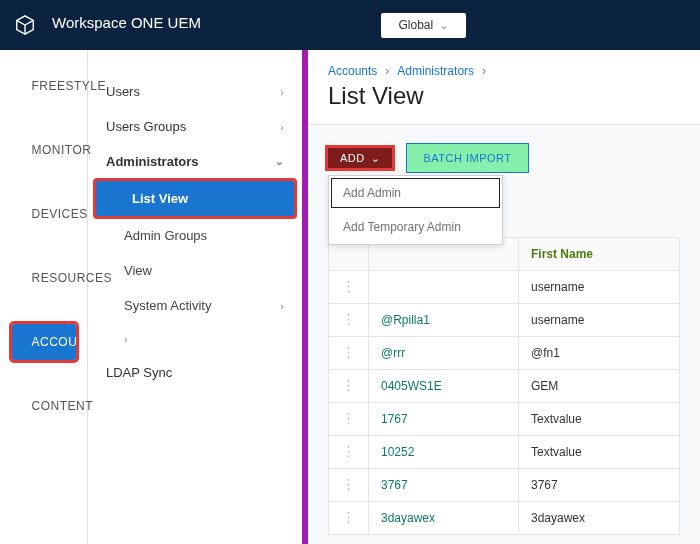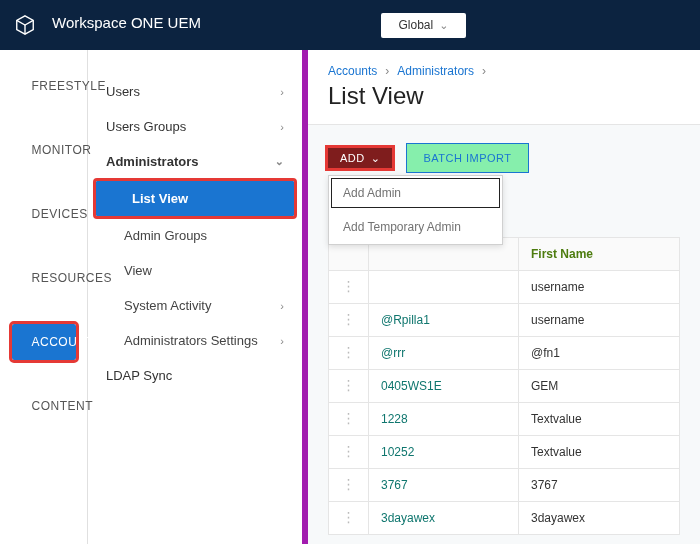--- a/index.html
+++ b/index.html
@@ -301,21 +301,20 @@
       <span>Admin Groups</span>
     </div>
     <div class="snav-sub">
       <span>View</span>
     </div>
     <div class="snav-sub">
       <span>System Activity</span>
       <span class="chev">›</span>
     </div>
     <div class="snav-sub">
-      <span>Administrators Settings</span>
       <span class="chev">›</span>
     </div>
     <div class="snav-item" style="padding-left:18px;">
       <span>LDAP Sync</span>
     </div>
   </div>
 
   <div class="content">
     <div class="crumbs">
       <span>Accounts</span>
@@ -364,21 +363,21 @@
                 <td class="col-user"><span class="link">@rrr</span></td>
                 <td>@fn1</td>
               </tr>
               <tr>
                 <td class="col-actions"><span class="dots">⋮</span></td>
                 <td class="col-user"><span class="link">0405WS1E</span></td>
                 <td>GEM</td>
               </tr>
               <tr>
                 <td class="col-actions"><span class="dots">⋮</span></td>
-                <td class="col-user"><span class="link">1228</span></td>
+                <td class="col-user"><span class="link">1767</span></td>
                 <td>Textvalue</td>
               </tr>
               <tr>
                 <td class="col-actions"><span class="dots">⋮</span></td>
                 <td class="col-user"><span class="link">10252</span></td>
                 <td>Textvalue</td>
               </tr>
               <tr>
                 <td class="col-actions"><span class="dots">⋮</span></td>
                 <td class="col-user"><span class="link">3767</span></td>

